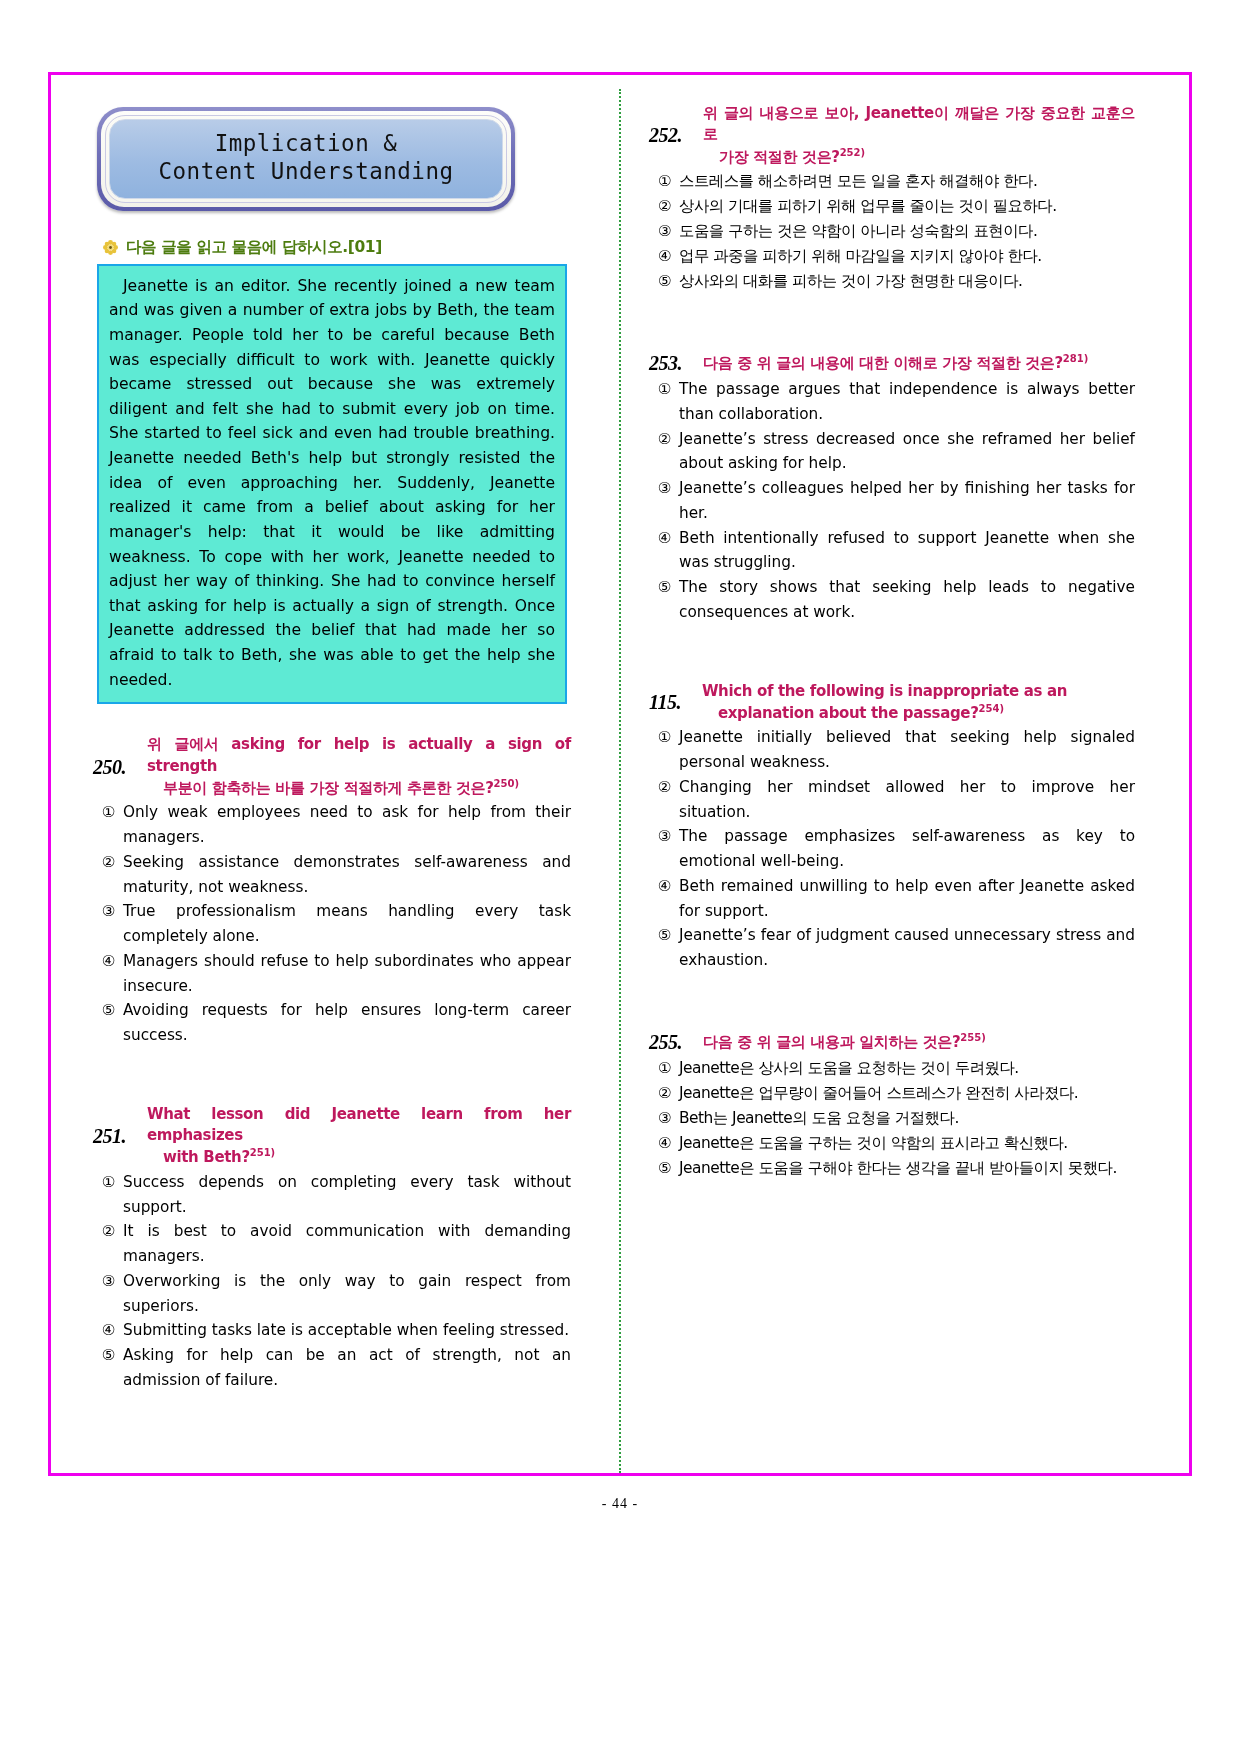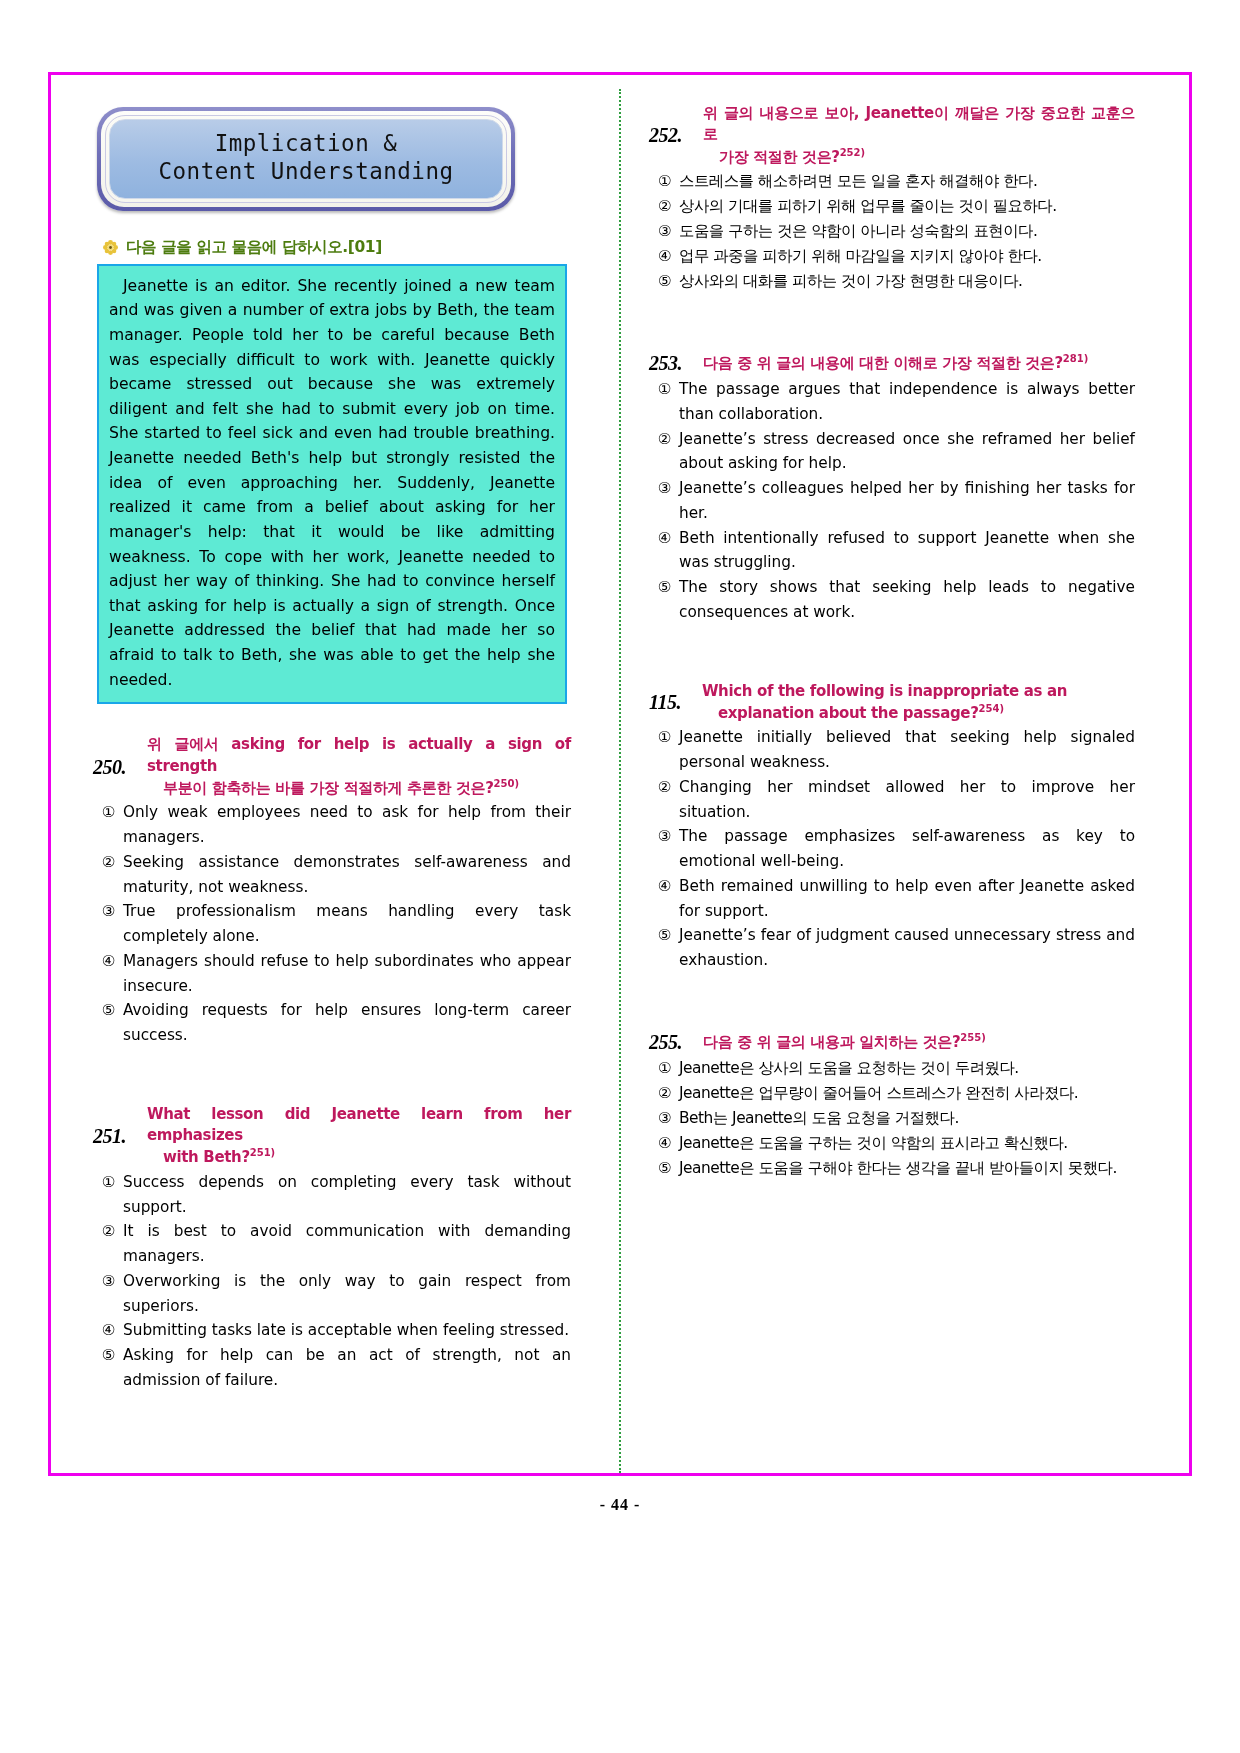--- a/index.html
+++ b/index.html
@@ -190,22 +190,22 @@
   .gap-m { height: 30px; }
   .gap-xl { height: 56px; }
 
   
   .footer {
     position: absolute;
     left: 0; right: 0;
     top: 1496px;
     text-align: center;
     font-family: "Liberation Serif", "DejaVu Serif", serif;
-    font-size: 16px;
-    font-weight: bold;
+    font-size: 14px;
+    font-weight: normal;
     color: #000;
     letter-spacing: 1px;
   }
 </style>
 </head>
 <body>
 
 <div class="page-frame">
   <div class="page-inner">
     <div class="columns">

